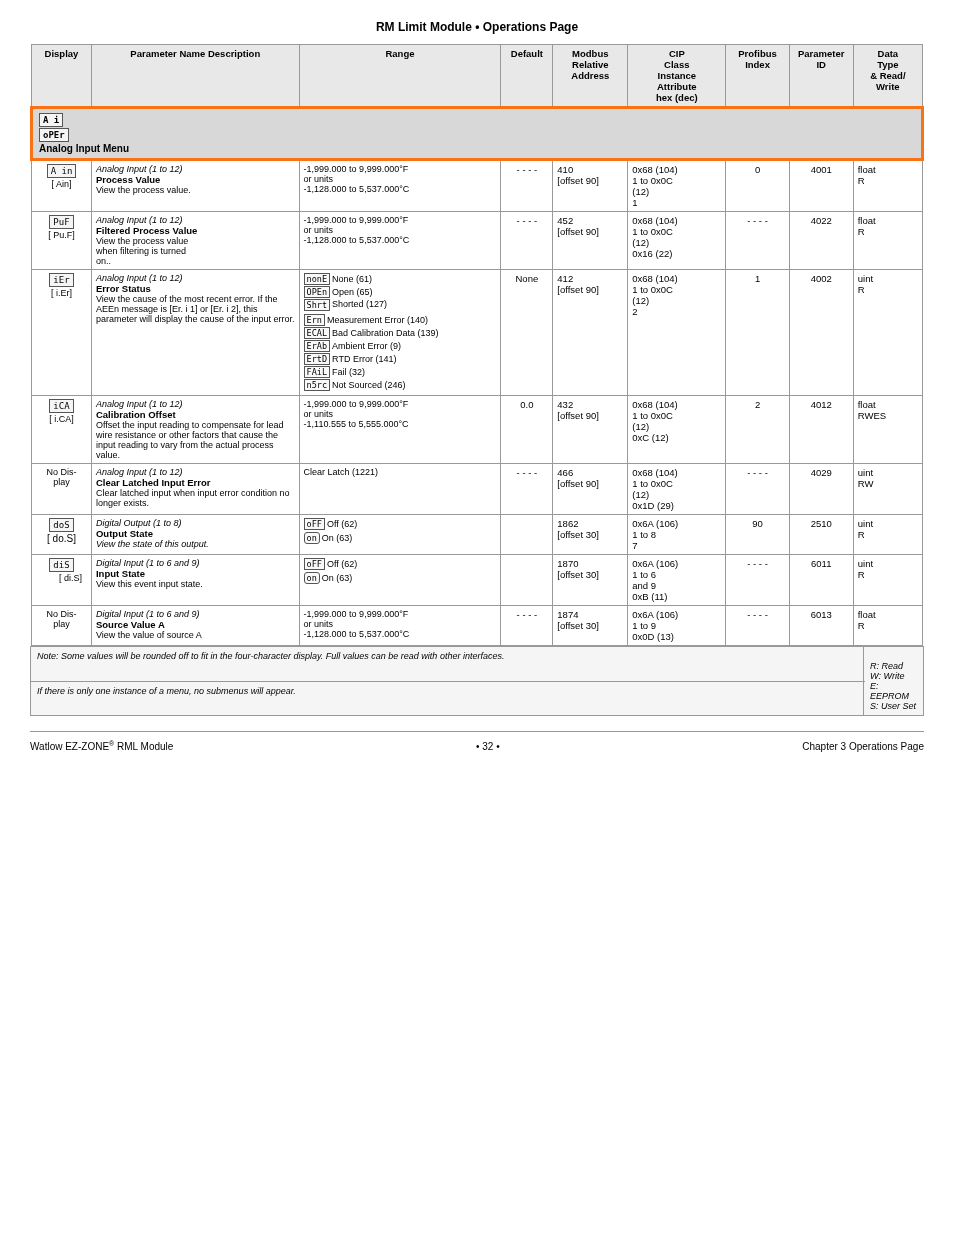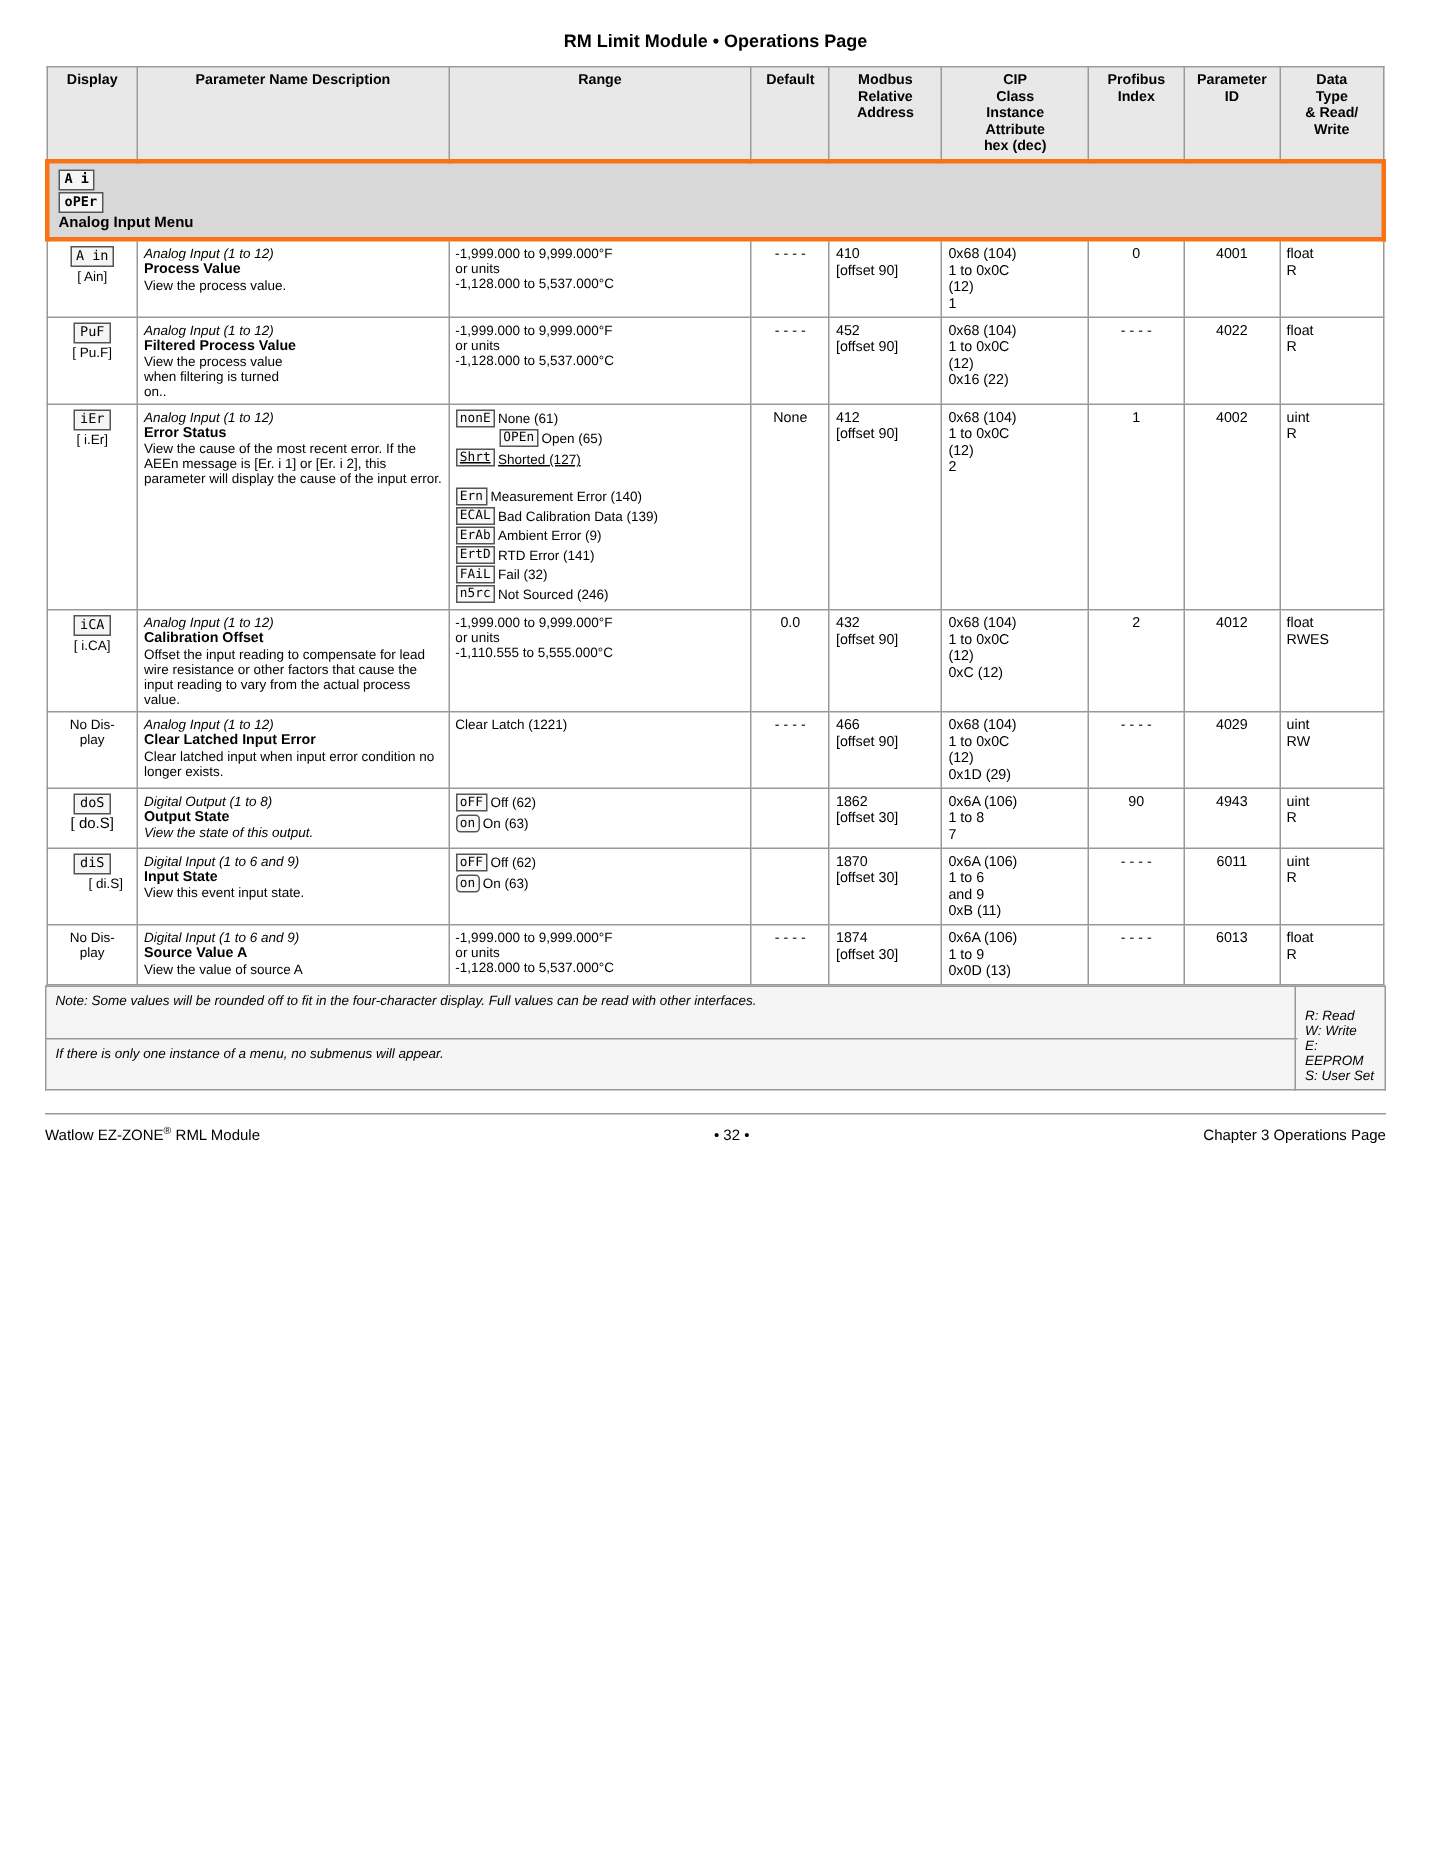--- a/index.html
+++ b/index.html
@@ -160,25 +160,25 @@
           <td>
             <div style="font-size: 9px; font-style: italic;">Analog Input (1 to 12)</div>
             <div class="param-name">Error Status</div>
             <div style="font-size: 9px;">View the cause of the most recent error. If the AEEn message is [Er. i 1] or [Er. i 2], this parameter will display the cause of the input error.</div>
           </td>
           <td>
             <div style="margin-bottom: 1px; display: flex; align-items: center;">
               <span class="range-box">nonE</span>
               <span style="font-size: 9px;">None (61)</span>
             </div>
-            <div style="margin-bottom: 1px; display: flex; align-items: center; margin-left: 29px;">
+            <div style="margin-bottom: 1px; display: flex; align-items: center;">
               <span class="range-box">OPEn</span>
               <span style="font-size: 9px;">Open (65)</span>
             </div>
-            <div style="margin-bottom: 14px; display: flex; align-items: flex-end; text-decoration: underline;">
+            <div style="margin-bottom: 3px; display: flex; align-items: flex-start;">
               <span class="range-box">Shrt</span>
               <span style="font-size: 9px;">Shorted (127)</span>
             </div>
             <div style="margin-bottom: 1px; display: flex; align-items: center;">
               <span class="range-box">Ern</span>
               <span style="font-size: 9px;">Measurement Error (140)</span>
             </div>
             <div style="margin-bottom: 1px; display: flex; align-items: center;">
               <span class="range-box">ECAL</span>
               <span style="font-size: 9px;">Bad Calibration Data (139)</span>
@@ -272,21 +272,21 @@
               <span style="font-size: 9px;">On (63)</span>
             </div>
           </td>
           <td style="text-align: center;"></td>
           <td style="white-space: pre-line;">1862
 [offset 30]</td>
           <td style="white-space: pre-line;">0x6A (106)
 1 to 8
 7</td>
           <td style="text-align: center;">90</td>
-          <td style="text-align: center;">4943</td>
+          <td style="text-align: center;">2510</td>
           <td style="white-space: pre-line;">uint
 R</td>
         </tr>
         <tr>
           <td class="display-cell"><div class="lcd-box">diS</div><br><span style="font-size: 9px; padding-left: 18px;">[ di.S]</span></td>
           <td>
             <div style="font-size: 9px; font-style: italic;">Digital Input (1 to 6 and 9)</div>
             <div class="param-name">Input State</div>
             <div style="font-size: 9px;">View this event input state.</div>
           </td>

